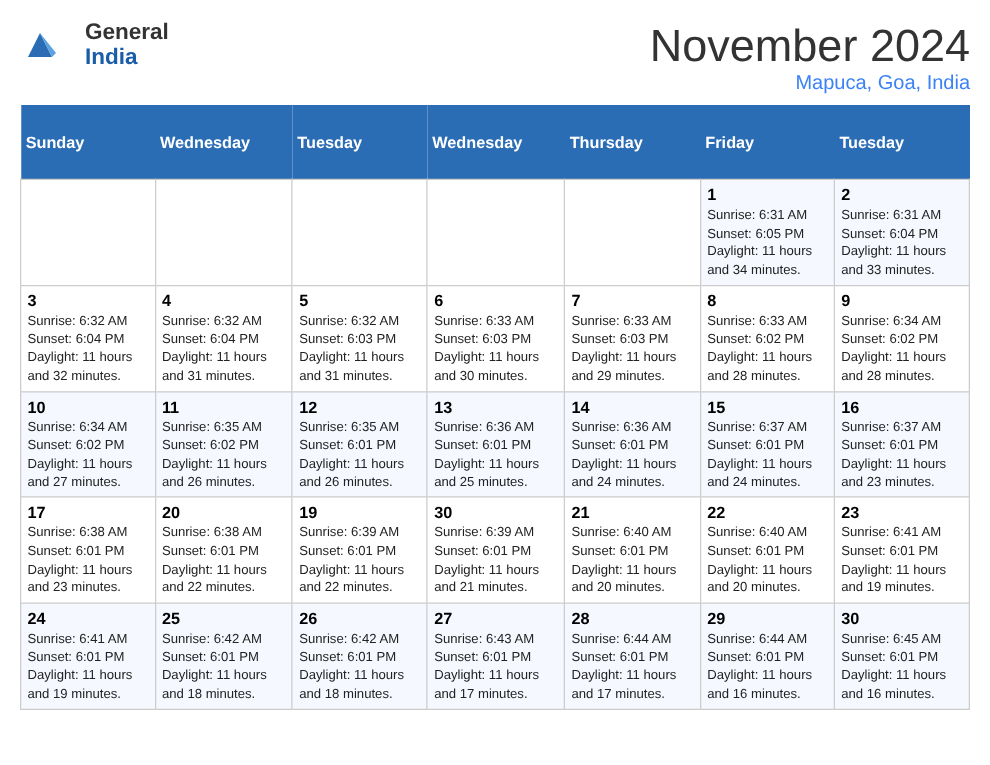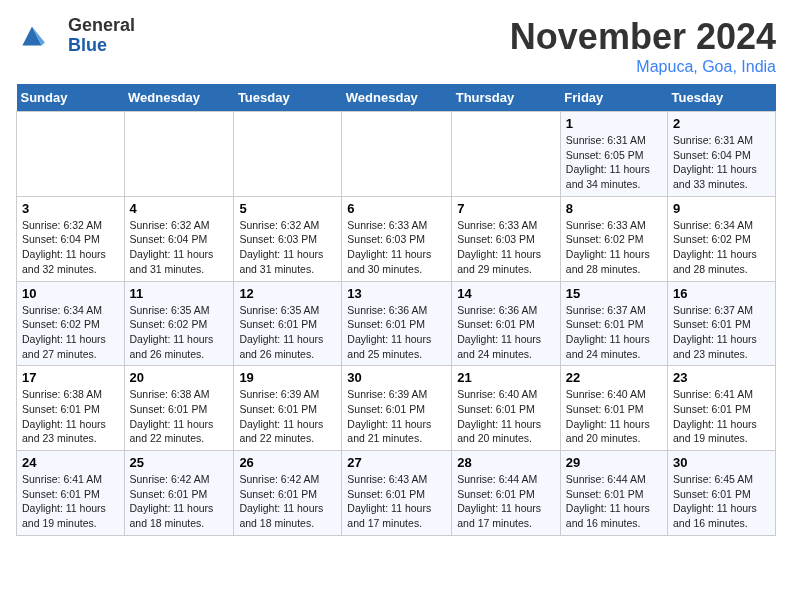--- a/index.html
+++ b/index.html
@@ -30,36 +30,36 @@
     .logo-text .blue { color: #1a5ca8; }
     .logo-icon {
       width: 32px;
       height: 32px;
     }
     .title-block {
       text-align: right;
     }
     .month-title {
       font-size: 36px;
-      font-weight: bold;
+      font-weight: normal;
       color: #333;
     }
     .location {
       font-size: 16px;
       color: #3b82f6;
     }
     table {
       width: 100%;
       border-collapse: collapse;
       font-size: 11px;
     }
     thead th {
       background: #2a6db5;
       color: #fff;
-      padding: 6px 4px;
+      padding: 22px 4px;
       text-align: left;
       font-weight: bold;
       font-size: 13px;
     }
     tbody tr {
       vertical-align: top;
     }
     tbody td {
       border: 1px solid #ccc;
       padding: 4px 5px;
@@ -89,21 +89,21 @@
 <body>
 
 <div class="header">
   <div class="logo">
     <svg class="logo-icon" viewBox="0 0 40 40" xmlns="http://www.w3.org/2000/svg">
       <polygon points="8,32 20,8 32,32" fill="#2a6db5"></polygon>
       <polygon points="20,8 32,32 36,28" fill="#5ba3e0"></polygon>
     </svg>
     <div class="logo-text">
       <span class="general">General</span><br>
-      <span class="blue">Blue</span>
+      <span class="blue">India</span>
     </div>
   </div>
   <div class="title-block">
     <div class="month-title">November 2024</div>
     <div class="location">Mapuca, Goa, India</div>
   </div>
 </div>
 
 <table>
   <thead>

